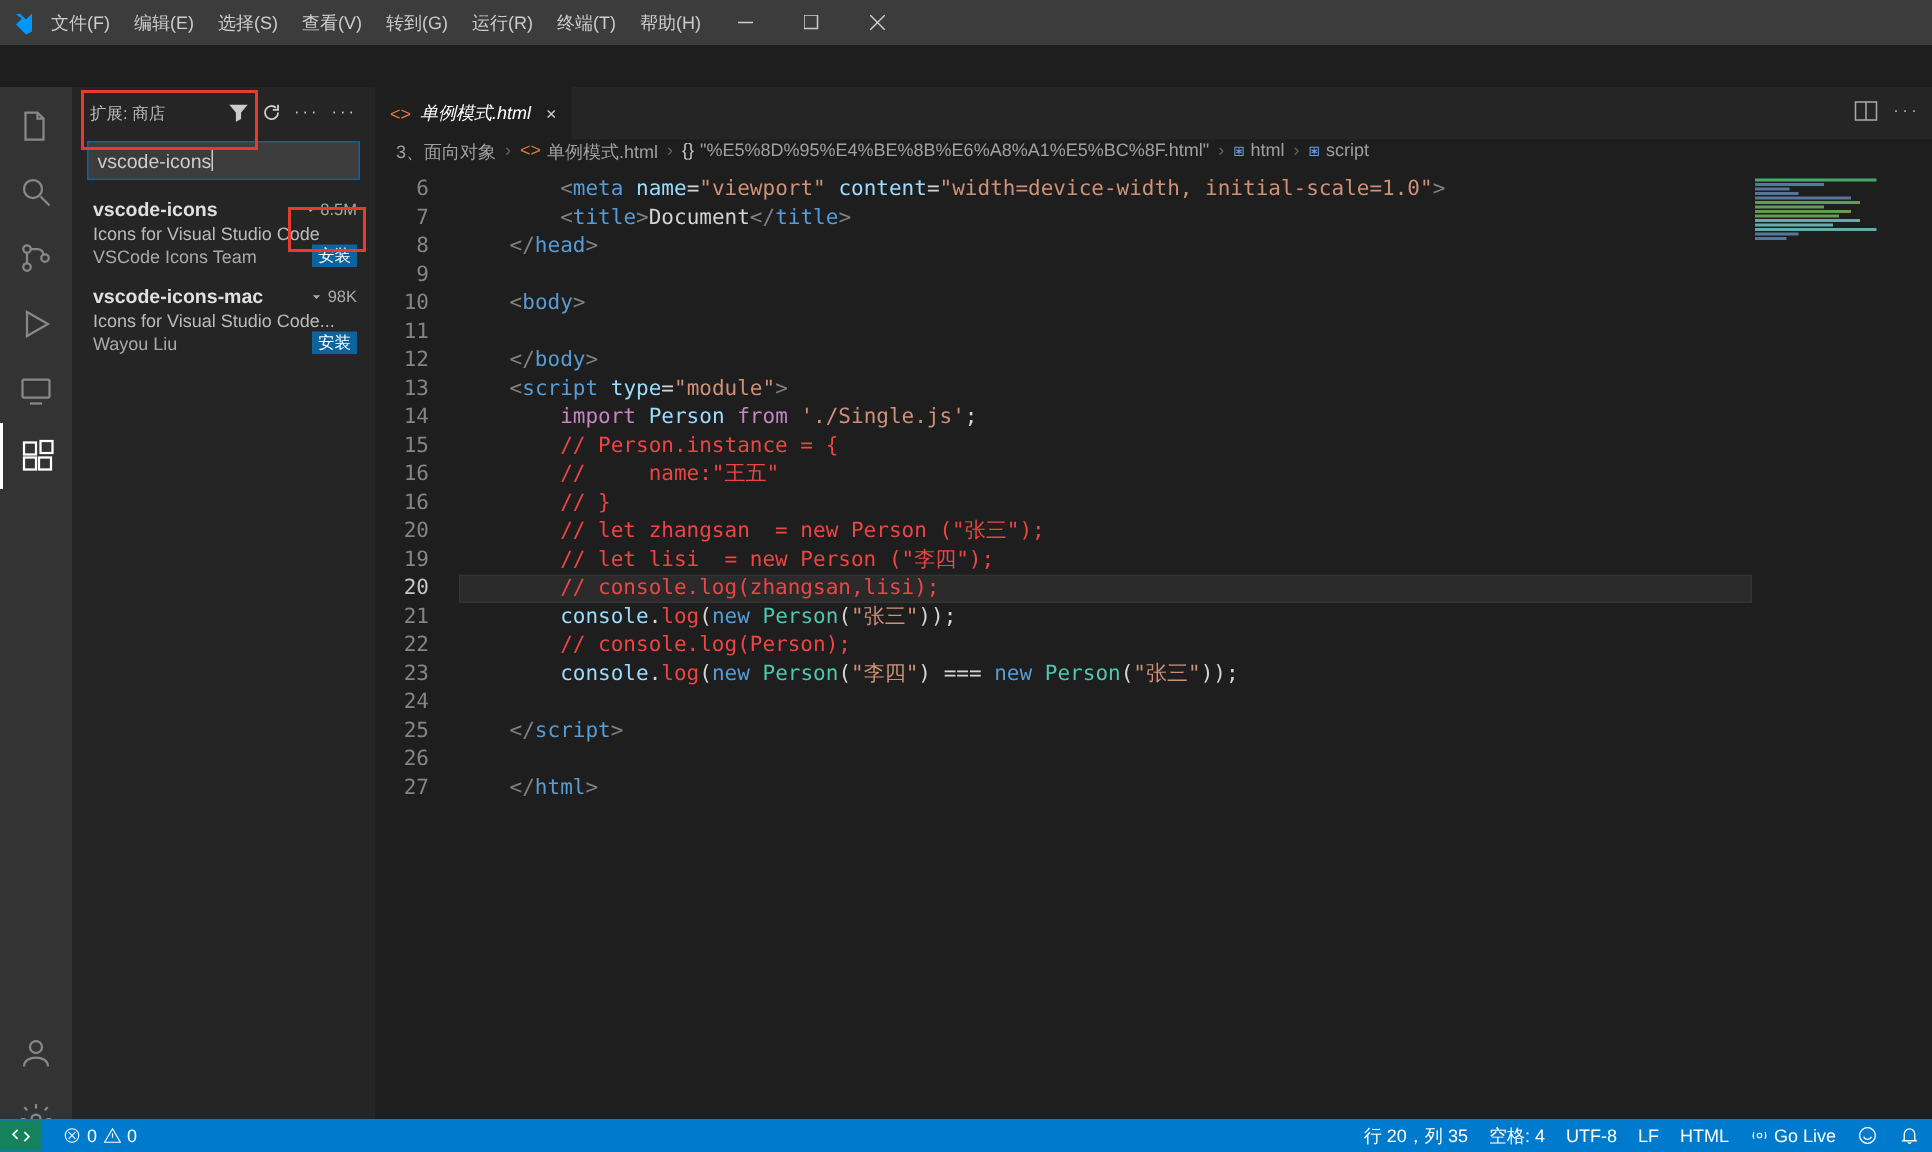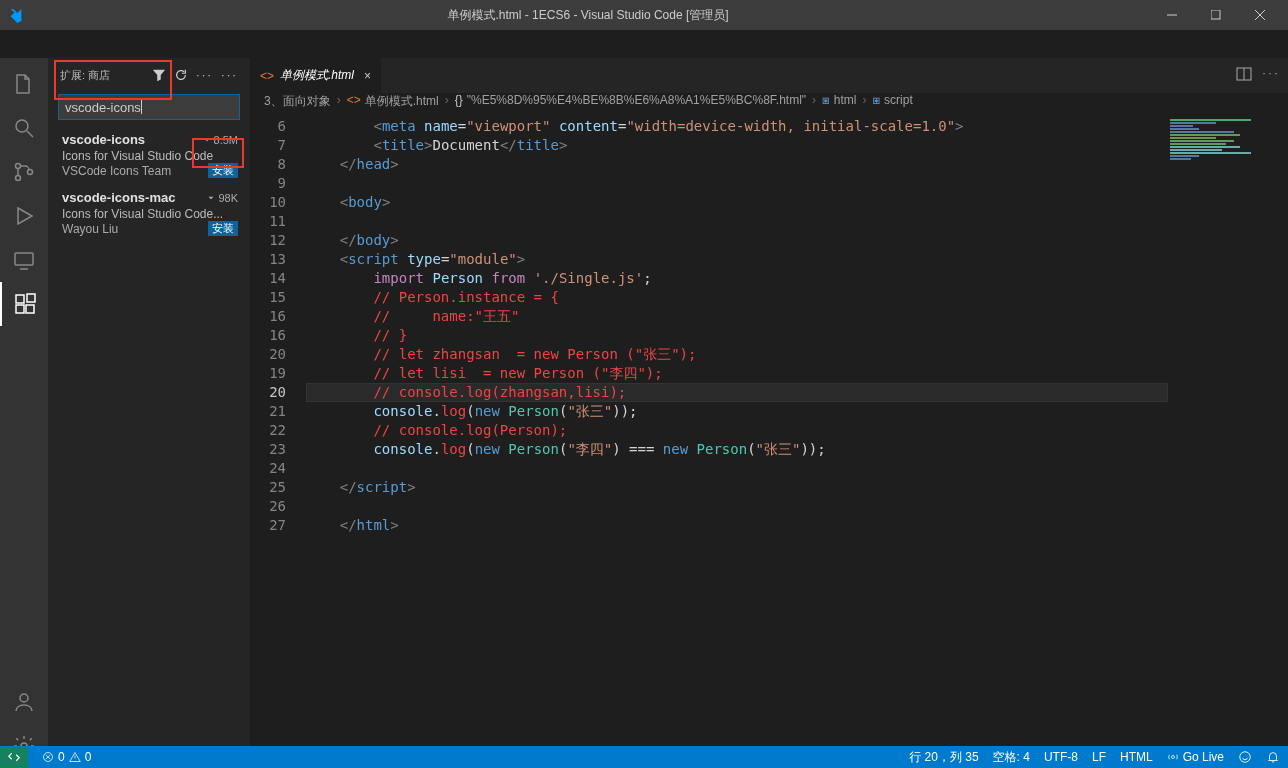--- a/index.html
+++ b/index.html
@@ -65,21 +65,30 @@
 .mm-lines div { height:2px; margin-bottom:1px; }
 svg { display:block; }
 </style>
 </head>
 <body>
 
 <div class="titlebar">
   <svg class="logo" viewBox="0 0 24 24">
       <path fill="#0098ff" d="M23 3v18l-6 3-10-10 6-6-6-4 4-1 6 6z"></path>
     </svg>
-  <div class="title">单例模式.html - 1ECS6 - Visual Studio Code [管理员]</div>
+  <div class="menus">
+    <span>文件(F)</span>
+    <span>编辑(E)</span>
+    <span>选择(S)</span>
+    <span>查看(V)</span>
+    <span>转到(G)</span>
+    <span>运行(R)</span>
+    <span>终端(T)</span>
+    <span>帮助(H)</span>
+  </div>
   <div class="winctl">
     <div>
         <svg width="10" height="10">
           <line x1="0" y1="5" x2="10" y2="5" stroke="#ccc"></line>
         </svg>
       </div>
     <div>
         <svg width="10" height="10">
           <rect x="0" y="0" width="9" height="9" fill="none" stroke="#ccc"></rect>
         </svg>

